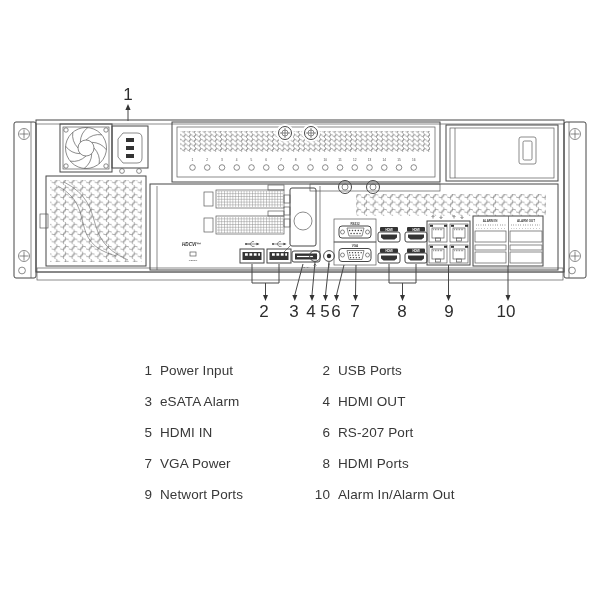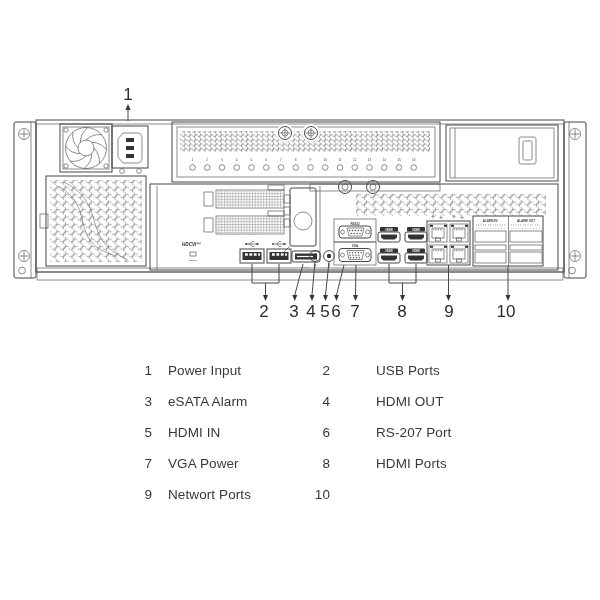--- a/index.html
+++ b/index.html
@@ -17,23 +17,23 @@
   .ptxt{font:600 3px "Liberation Sans",sans-serif;fill:#3c3c3c;text-anchor:middle;}
   .ptxtw{font:600 2.8px "Liberation Sans",sans-serif;fill:#ffffff;text-anchor:middle;}
   .brand{font:italic 700 4.6px "Liberation Sans",sans-serif;fill:#2f2f2f;}
   .micro{font:2.5px "Liberation Sans",sans-serif;fill:#4a4a4a;text-anchor:middle;}
   
   .legend{position:absolute;left:0;top:356px;width:600px;}
   .lrow{position:relative;height:31px;}
   .lrow span{position:absolute;top:7px;font-size:13.5px;color:#383838;font-weight:500;
              letter-spacing:.1px;white-space:nowrap;}
   .n1{left:118px;width:34px;text-align:right;}
-  .l1{left:168px;}
+  .l1{left:160px;}
   .n2{left:290px;width:40px;text-align:right;}
-  .l2{left:338px;margin-left:38px;}
+  .l2{left:338px;}
 </style>
 </head>
 <body>
 
 <div class="canvas">
 
 <svg class="diagram" viewBox="0 0 600 340">
   <defs>
     <pattern id="pv" width="5.2" height="4.6" patternUnits="userSpaceOnUse">
       <circle cx="1.3" cy="1.15" r="2" class="lnt"></circle>
@@ -432,16 +432,17 @@
   <div class="lrow">
     <span class="n1">7</span>
     <span class="l1">VGA Power</span>
     <span class="n2">8</span>
     <span class="l2">HDMI Ports</span>
   </div>
   <div class="lrow">
     <span class="n1">9</span>
     <span class="l1">Networt Ports</span>
     <span class="n2">10</span>
+    <span class="l2">Alarm In/Alarm Out</span>
   </div>
 </div>
 
 </div>
 
 </body></html>

